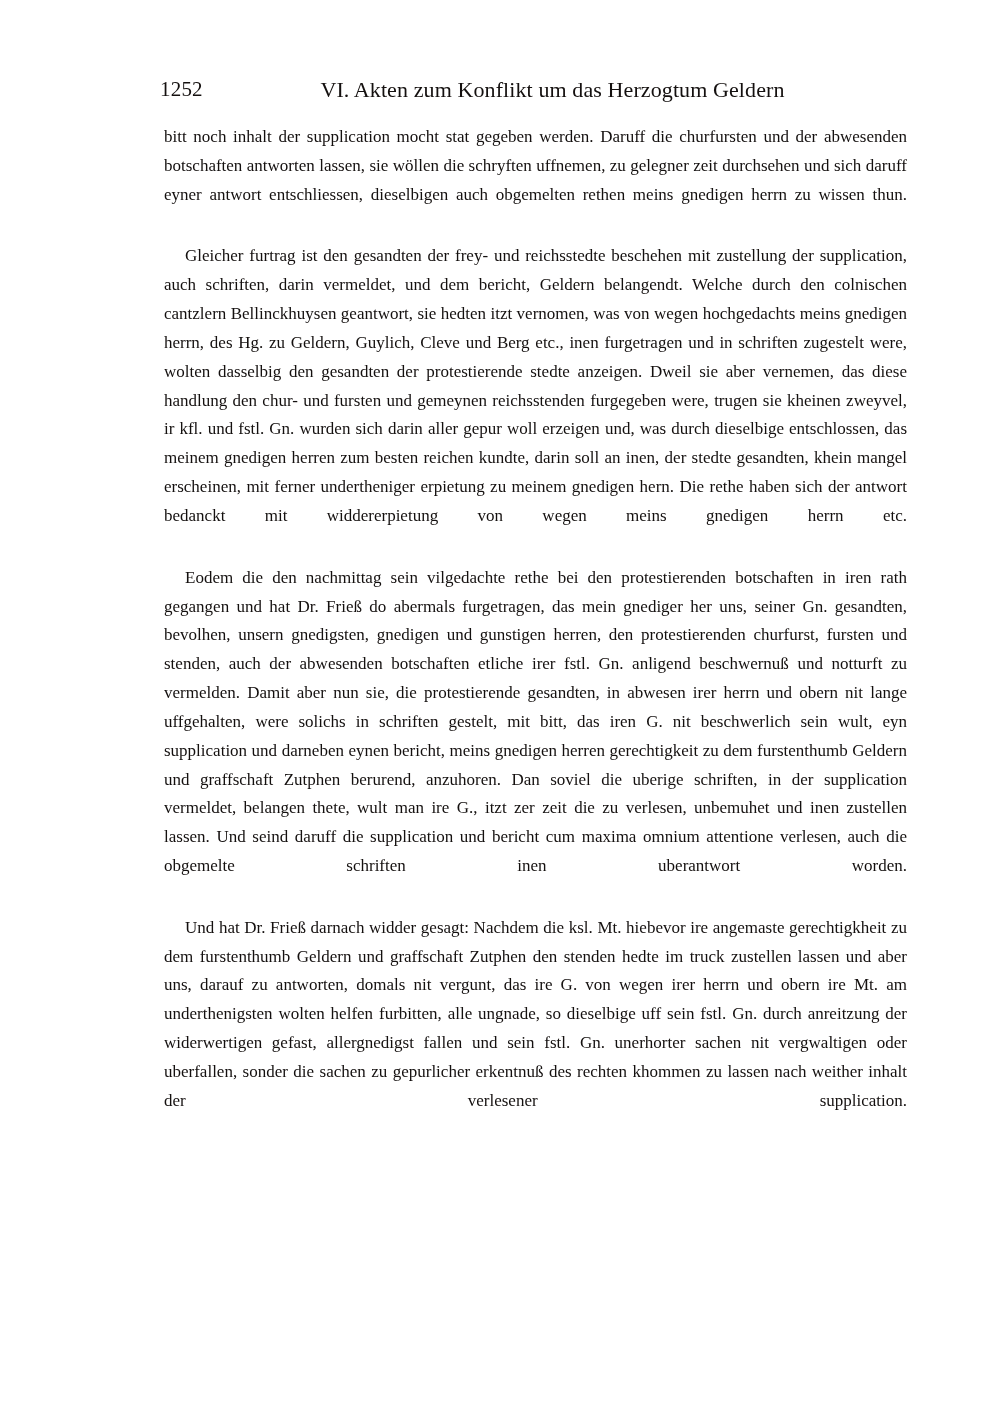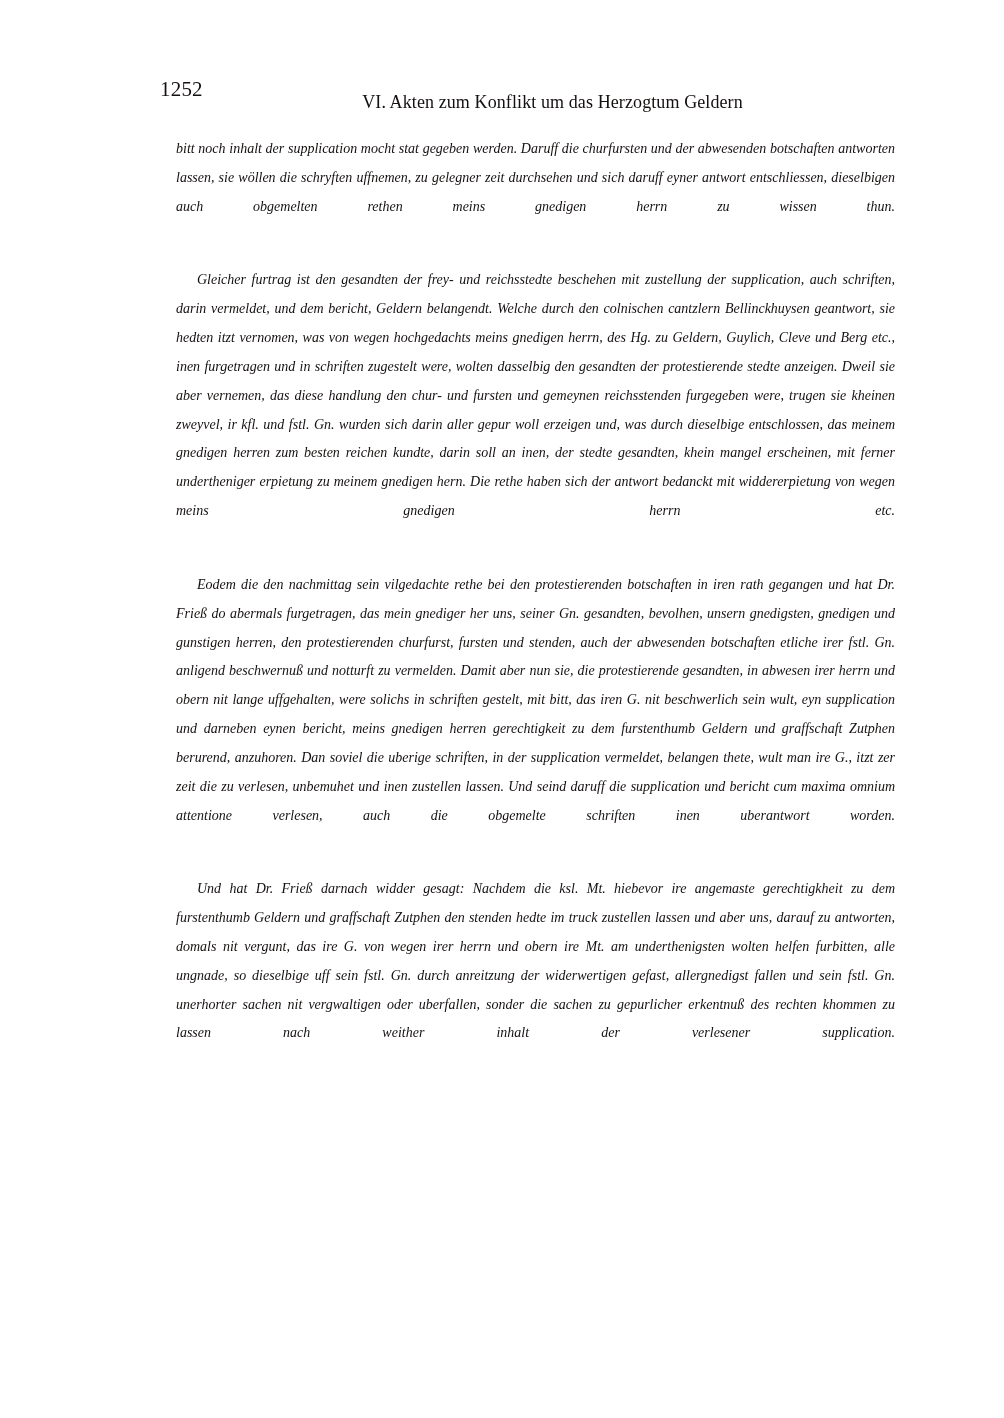--- a/index.html
+++ b/index.html
@@ -37,50 +37,49 @@
     font-size: 21px;
     line-height: 26px;
     letter-spacing: 0.2px;
     color: #14100f;
     white-space: nowrap;
   }
 
   .head-title {
     position: absolute;
     left: 0;
-    top: 14px;
+    top: 2px;
     width: 751px;
     text-align: center;
-    font-size: 18px;
+    font-size: 22px;
     line-height: 24px;
     letter-spacing: 0.1px;
     color: #14100f;
     white-space: nowrap;
     
     transform: translateX(17px);
   }
 
   
   .textblock {
     position: absolute;
     left: 160px;
     top: 119px;
     width: 751px;
   }
 
   .para {
-    margin: 16px;
-    font-size: 14px;
+    margin: 4px;
+    font-size: 17px;
     line-height: 28.85px;
     text-align: justify;
     text-align-last: left;
     text-indent: 0;
     word-spacing: 0.1px;
     hyphens: none;
-    font-style: italic;
     -webkit-hyphens: none;
   }
 
   .para.indented {
     text-indent: 21px;
   }
 
   
   .para::after {
     content: "";

